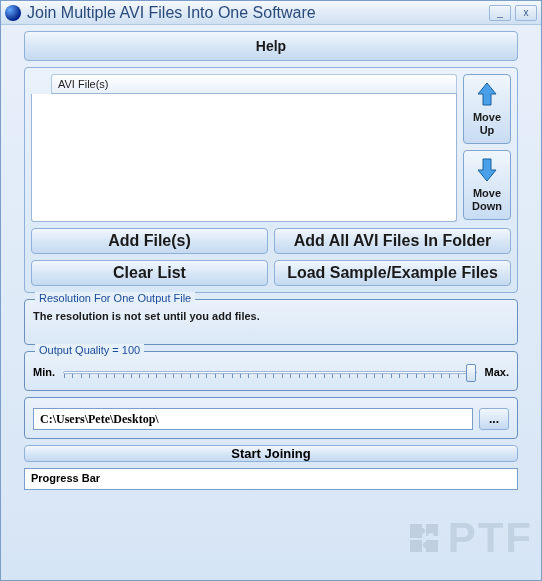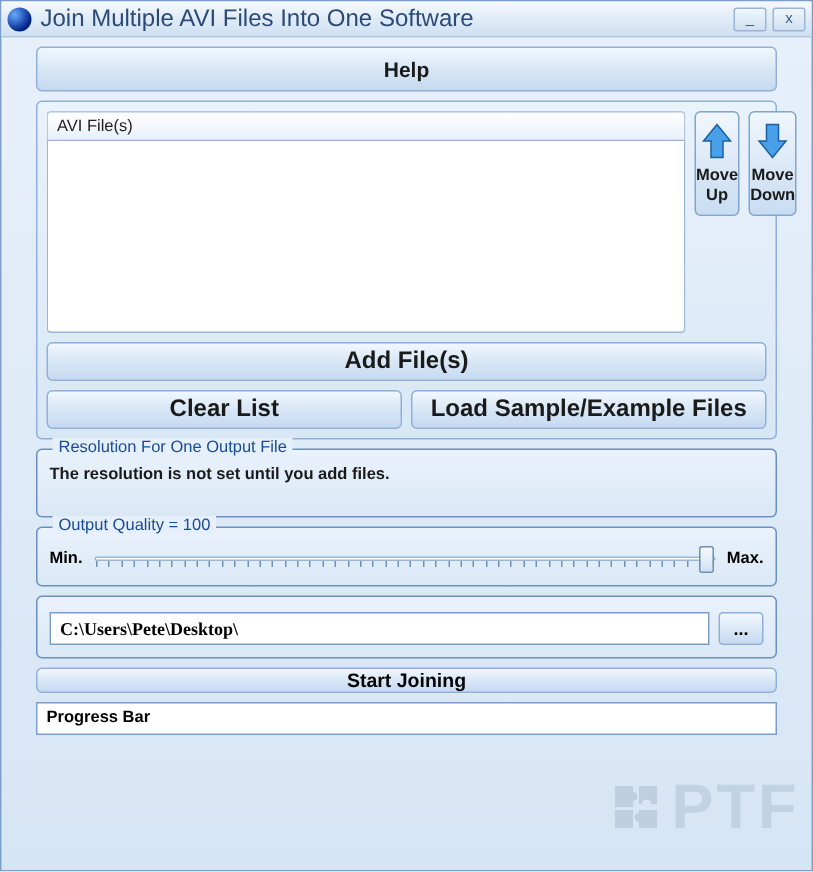--- a/index.html
+++ b/index.html
@@ -57,26 +57,27 @@
   padding: 6px; margin-bottom: 6px;
   position: relative;
 }
 .file-area { display: flex; gap: 6px; }
 .file-col { flex: 1; }
 .list-header {
   background: linear-gradient(to bottom, #fff, #e8f0fa);
   border: 1px solid #b0c8e0; border-bottom: 1px solid #9ab5d6;
   padding: 3px 6px; font-size: 11px; color: #222;
   border-radius: 3px 3px 0 0;
+  margin-left: 20px;
 }
 .list-box {
   background: #fff; border: 1px solid #9ab5d6; border-top: none;
   height: 128px; border-radius: 0 0 3px 3px;
 }
-.move-col { width: 48px; display: flex; flex-direction: row; gap: 6px; }
+.move-col { width: 48px; display: flex; flex-direction: column; gap: 6px; }
 .move-btn {
   width: 48px; height: 70px;
   background: linear-gradient(to bottom, #f0f6fc 0%, #dce9f7 50%, #c8dcf2 100%);
   border: 1px solid #7fa5d0; border-radius: 4px;
   display: flex; flex-direction: column; align-items: center; justify-content: center;
   gap: 4px; cursor: pointer; font-size: 11px; font-weight: bold; color: #1a1a1a;
   line-height: 1.2; text-align: center;
 }
 .arrow-svg { width: 22px; height: 26px; }
 .btn-row { display: flex; gap: 6px; margin-top: 6px; }
@@ -187,20 +188,21 @@
             <svg class="arrow-svg" viewBox="0 0 22 26">
               <path d="M11 24 L2 13 L7 13 L7 2 L15 2 L15 13 L20 13 Z" fill="#4aa0e8" stroke="#1a60a0" stroke-width="1"></path>
             </svg>
             <span style="white-space:pre-line">Move
 Down</span>
           </button>
         </div>
       </div>
       <div class="btn-row">
         <button class="action-btn">Add File(s)</button>
+        <button class="action-btn">Add All AVI Files In Folder</button>
       </div>
       <div class="btn-row">
         <button class="action-btn">Clear List</button>
         <button class="action-btn">Load Sample/Example Files</button>
       </div>
     </div>
 
     <div class="fieldset">
       <div class="legend">Resolution For One Output File</div>
       <div class="res-text">The resolution is not set until you add files.</div>

